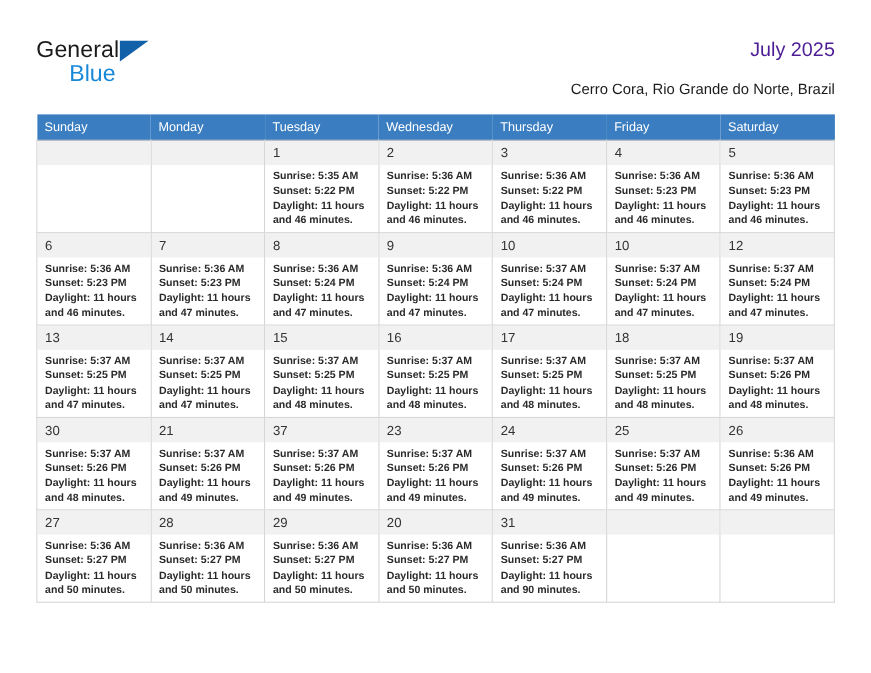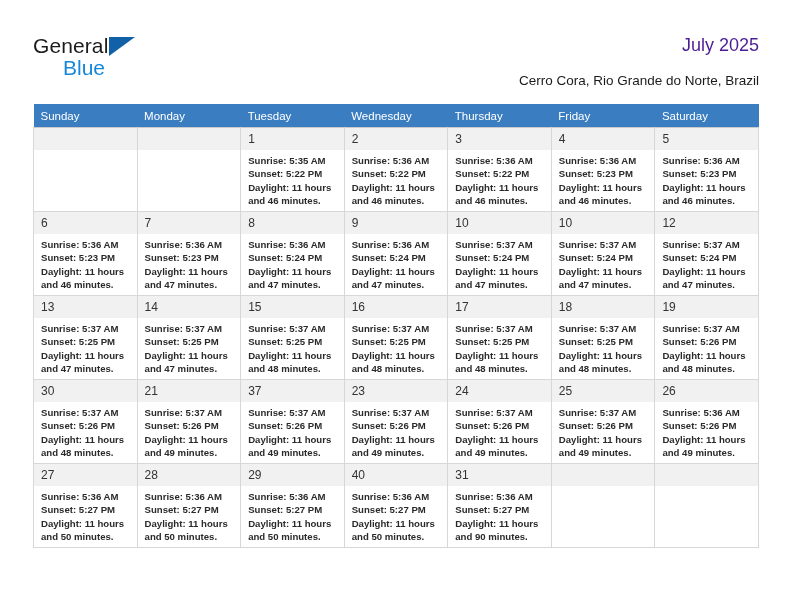--- a/index.html
+++ b/index.html
@@ -415,21 +415,21 @@
           </td>
           <td class="cell">
             <span class="daynum">29</span>
             <div class="info">
               <div>Sunrise: 5:36 AM</div>
               <div>Sunset: 5:27 PM</div>
               <div class="daylight">Daylight: 11 hours and 50 minutes.</div>
             </div>
           </td>
           <td class="cell">
-            <span class="daynum">40</span>
+            <span class="daynum">20</span>
             <div class="info">
               <div>Sunrise: 5:36 AM</div>
               <div>Sunset: 5:27 PM</div>
               <div class="daylight">Daylight: 11 hours and 50 minutes.</div>
             </div>
           </td>
           <td class="cell">
             <span class="daynum">31</span>
             <div class="info">
               <div>Sunrise: 5:36 AM</div>

